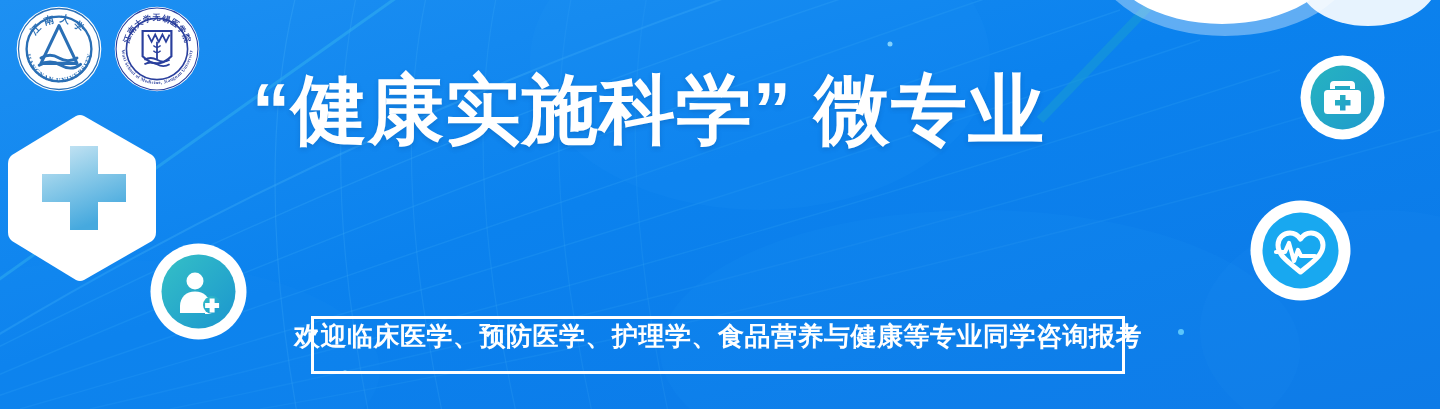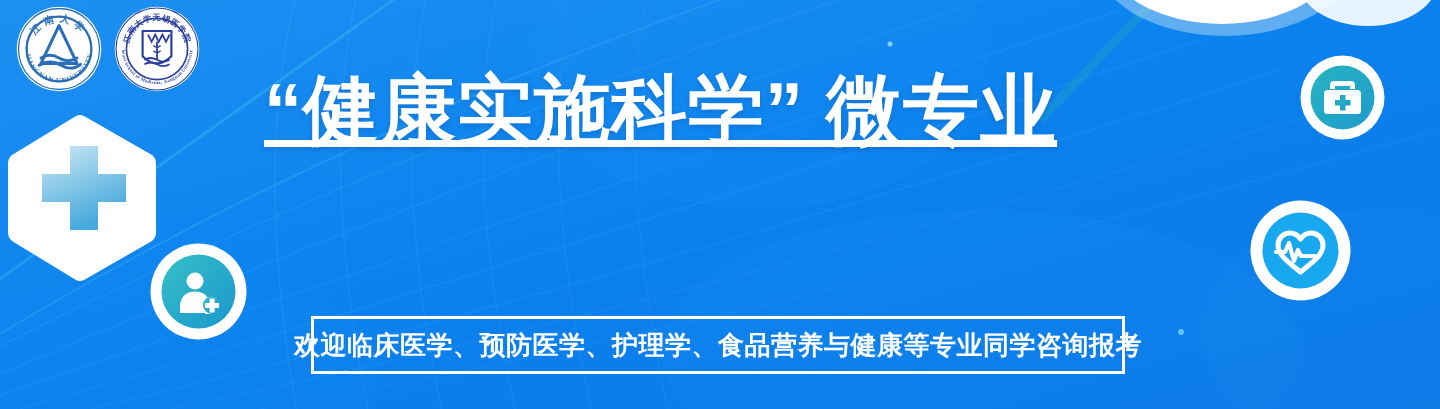--- a/index.html
+++ b/index.html
@@ -27,47 +27,46 @@
   .hex-wrap { position:absolute; left:8px; top:112px; width:152px; height:172px; }
 
   
   .circ-icon { position:absolute; }
   #icon-doctor  { left:150px; top:243px; width:97px; height:97px; }
   #icon-medkit  { left:1300px; top:55px;  width:85px; height:85px; }
   #icon-heart   { left:1250px; top:200px; width:101px; height:101px; }
 
   
   .title-main {
-    position:absolute; left:264px; top:58px;
+    position:absolute; left:252px; top:58px;
     width:940px; height:104px;
     display:flex; align-items:center;
     color:#ffffff;
     font-size:76px; line-height:1;
     font-weight:700;
     letter-spacing:1px;
     white-space:nowrap;
     text-shadow:0 2px 5px rgba(0,40,90,0.18);
-    text-decoration:underline;
   }
   .title-sub {
     position:absolute; left:284px; top:196px;
     width:900px; height:82px;
     display:flex; align-items:center;
     color:#ffffff;
     font-size:66px; line-height:1;
     font-weight:700;
     letter-spacing:1px;
     white-space:nowrap;
     text-shadow:0 2px 5px rgba(0,40,90,0.18);
   }
   .notice-box {
     position:absolute; left:311px; top:316px;
     width:814px; height:58px;
     border:3px solid #ffffff;
-    display:flex; align-items:center; justify-content:center;
+    display:flex; align-items:flex-start; justify-content:center;
   }
   .notice-text {
     color:#ffffff;
     font-size:26px;
     font-weight:700;
     letter-spacing:0.5px;
     white-space:nowrap;
   }
 </style>
 </head>

